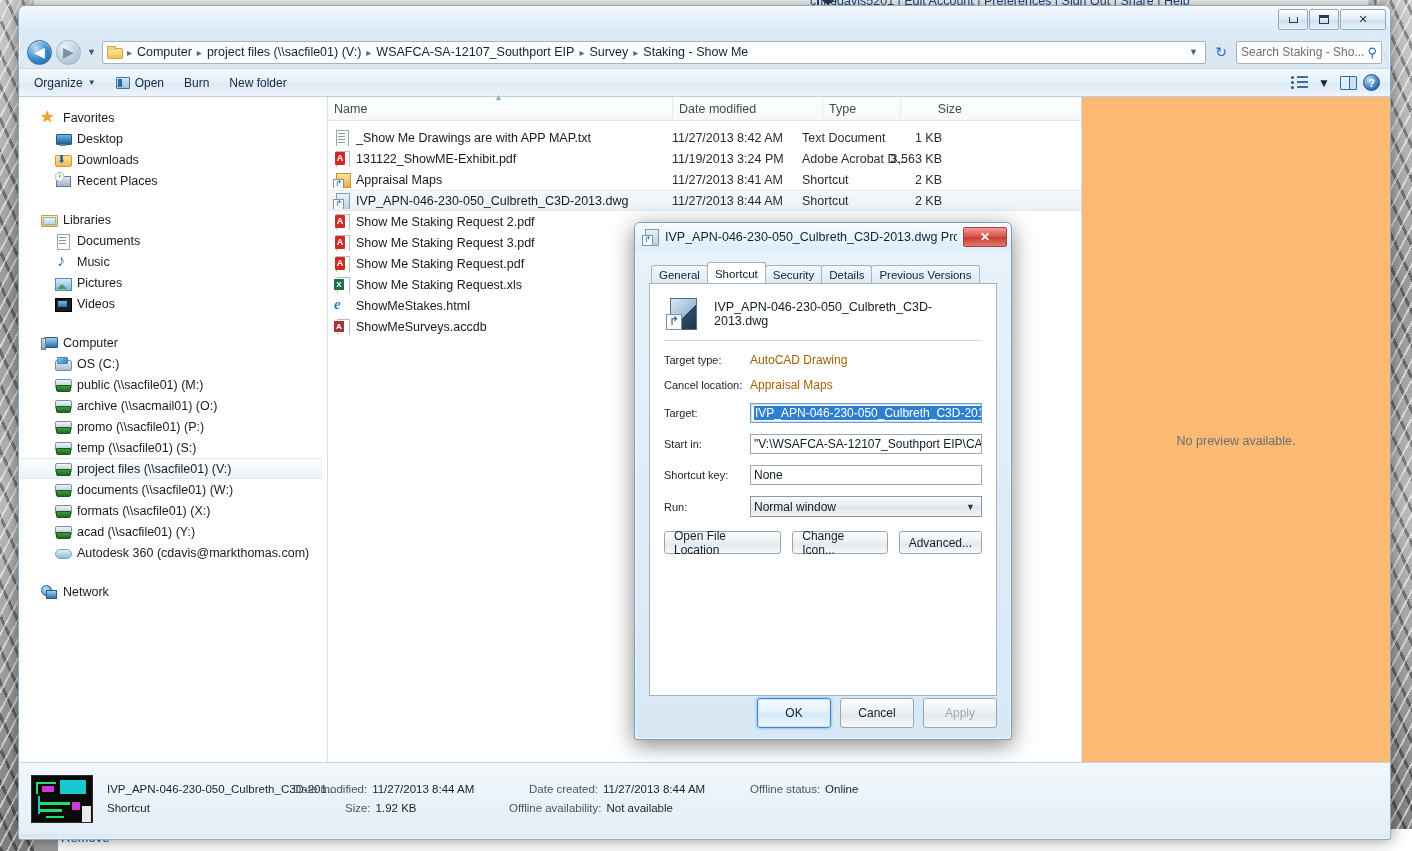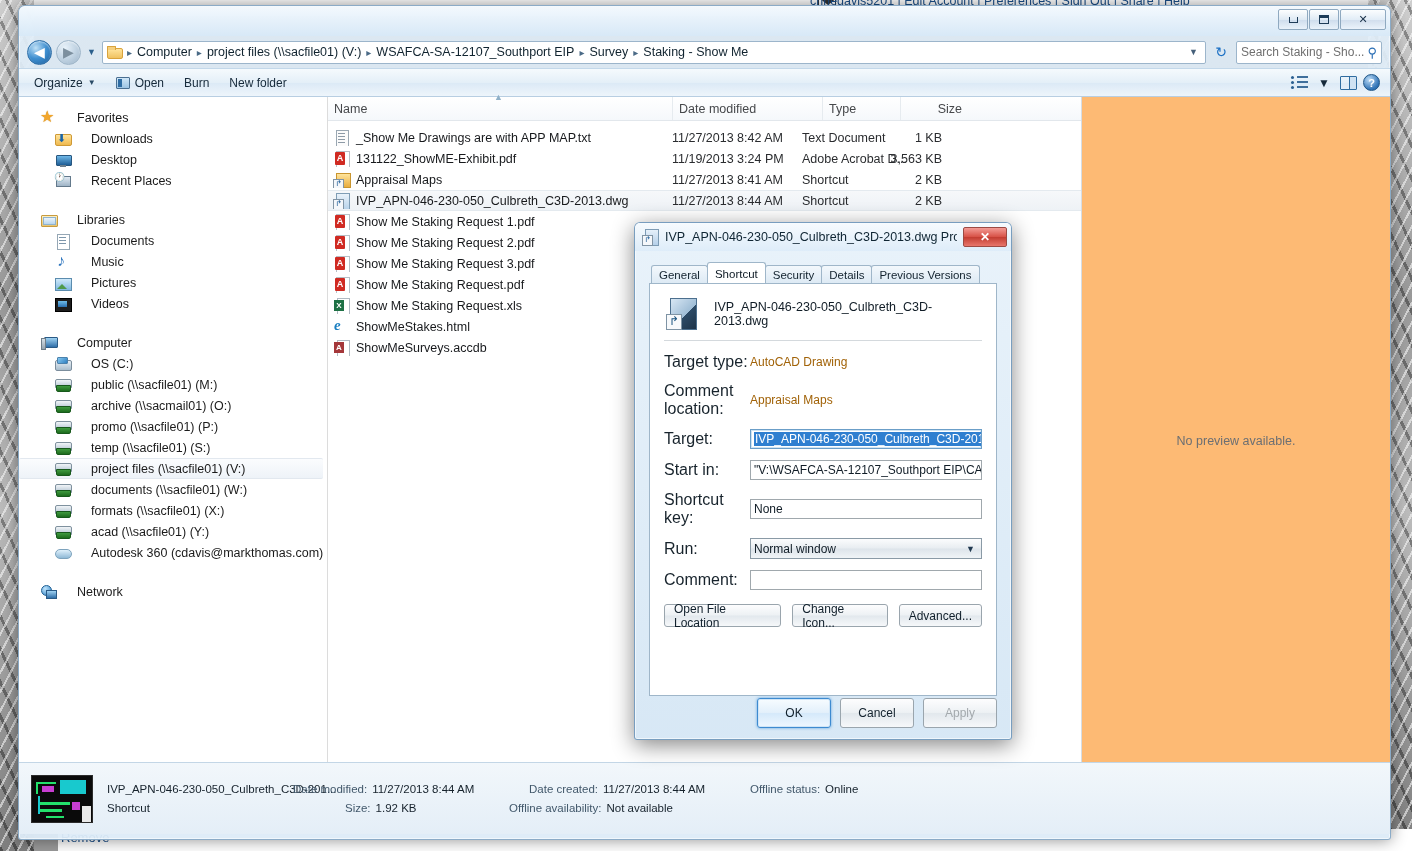--- a/index.html
+++ b/index.html
@@ -194,21 +194,21 @@
   #body { display: flex; height: 665px; background: #fff; }
 
   
   #navpane {
     width: 309px; background: #fff; padding: 10px 0 0 0;
     border-right: 1px solid #dcdcdc;
     overflow: hidden; position: relative;
   }
   .nav-group { margin-bottom: 6px; }
   .nav-item {
-    height: 21px; display: flex; align-items: center; gap: 20px;
+    height: 21px; display: flex; align-items: center; gap: 6px;
     padding-left: 22px; font-size: 12.5px; color: #1b1b1b; white-space: nowrap;
   }
   .nav-item.child { padding-left: 36px; }
   .nav-item.selected {
     background: linear-gradient(180deg,#fbfcfe,#eef3f8);
     border-top: 1px solid #e2e8ef; border-bottom: 1px solid #e2e8ef;
     border-radius: 2px; margin: 0 4px 0 0;
   }
   .nav-spacer { height: 12px; }
   .ico { width: 16px; height: 16px; position: relative; flex: none; display:inline-block;}
@@ -495,21 +495,21 @@
   }
   #dlg-head .big-ico:after{
     content:"↱"; position:absolute; left:0; bottom:0; width:14px;height:14px;
     background:#f7f9fb; border:1px solid #7e93a4; color:#18527f;
     font-size:12px; line-height:13px; text-align:center;
   }
   #dlg-head .fname { font-size: 12.5px; color:#101c26; }
   #dlg-sep { height: 1px; background: #d4d9dd; margin: 0 0 12px 0; }
 
   .frm { display: flex; align-items: center; margin-bottom: 11px; }
-  .frm .lbl { width: 86px; font-size: 16px; color:#17232c; flex:none;}
+  .frm .lbl { width: 86px; font-size: 11px; color:#17232c; flex:none;}
   .frm .val { font-size: 12px; color:#a16207; }
   .inp {
     flex: 1; height: 20px; border: 1px solid #a0a8ad; background: #fff;
     font-size: 12px; color:#101c26; padding: 1px 3px;
     display: flex; align-items: center; overflow: hidden; white-space: nowrap;
   }
   .inp.sel-focus { border-color:#6b9ec8; box-shadow: inset 0 0 0 1px #cfe3f2; }
   .inp .seltext {
     background: #2f7fd0; color: #fff; padding: 0 1px;
   }
@@ -653,26 +653,26 @@
     <div id="body">
 
       <div id="navpane">
 
         <div class="nav-group">
           <div class="nav-item">
             <span class="ico star"></span>
             <span>Favorites</span>
           </div>
           <div class="nav-item child">
+            <span class="ico desktop"></span>
+            <span>Desktop</span>
+          </div>
+          <div class="nav-item child">
             <span class="ico download"></span>
             <span>Downloads</span>
-          </div>
-          <div class="nav-item child">
-            <span class="ico desktop"></span>
-            <span>Desktop</span>
           </div>
           <div class="nav-item child">
             <span class="ico recent"></span>
             <span>Recent Places</span>
           </div>
         </div>
 
         <div class="nav-spacer"></div>
 
         <div class="nav-group">
@@ -803,26 +803,20 @@
             <span class="fs">2 KB</span>
           </div>
           <div class="frow selected">
             <span class="fn">
                 <span class="fico shortcut-dwg"></span>
                 <span>IVP_APN-046-230-050_Culbreth_C3D-2013.dwg</span>
               </span>
             <span class="fd">11/27/2013 8:44 AM</span>
             <span class="ft">Shortcut</span>
             <span class="fs">2 KB</span>
-          </div>
-          <div class="frow">
-            <span class="fn">
-                <span class="fico pdf"></span>
-                <span>Show Me Staking Request 1.pdf</span>
-              </span>
           </div>
           <div class="frow">
             <span class="fn">
                 <span class="fico pdf"></span>
                 <span>Show Me Staking Request 2.pdf</span>
               </span>
           </div>
           <div class="frow">
             <span class="fn">
                 <span class="fico pdf"></span>
@@ -939,21 +933,21 @@
         <span class="fname">IVP_APN-046-230-050_Culbreth_C3D-2013.dwg</span>
       </div>
       <div id="dlg-sep"></div>
 
       <div class="frm">
         <span class="lbl">Target type:</span>
         <span class="val">AutoCAD Drawing</span>
       </div>
 
       <div class="frm">
-        <span class="lbl">Comment location:</span>
+        <span class="lbl">Cancel location:</span>
         <span class="val">Appraisal Maps</span>
       </div>
 
       <div class="frm">
         <span class="lbl">Target:</span>
         <span class="inp sel-focus">
           <span class="seltext">IVP_APN-046-230-050_Culbreth_C3D-2013.dwg"</span>
           <span class="caret-bar"></span>
         </span>
       </div>
@@ -973,26 +967,20 @@
       </div>
 
       <div class="frm">
         <span class="lbl">Run:</span>
         <span class="sel-combo">
           <span>Normal window</span>
           <span class="arrow">▼</span>
         </span>
       </div>
 
-      <div class="frm">
-        <span class="lbl">Comment:</span>
-        <span class="inp">
-          <span></span>
-        </span>
-      </div>
 
       <div class="btnrow">
         <span class="dbtn">Open File Location</span>
         <span class="dbtn">Change Icon...</span>
         <span class="dbtn">Advanced...</span>
       </div>
     </div>
 
     <div id="dlg-footer">
       <span class="fbtn default">OK</span>

